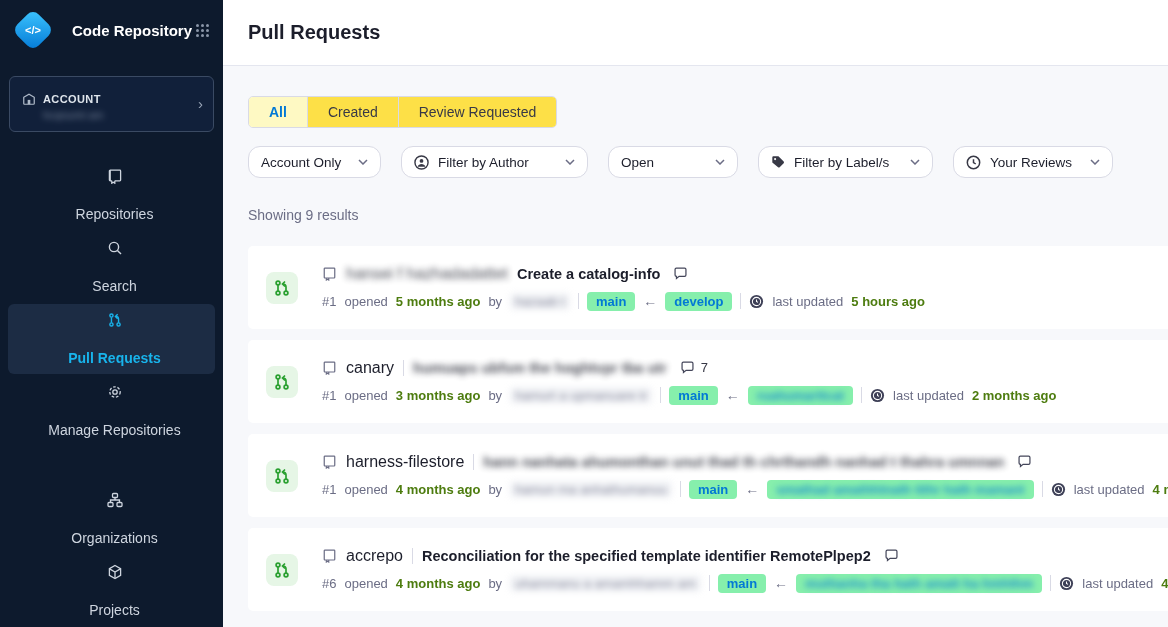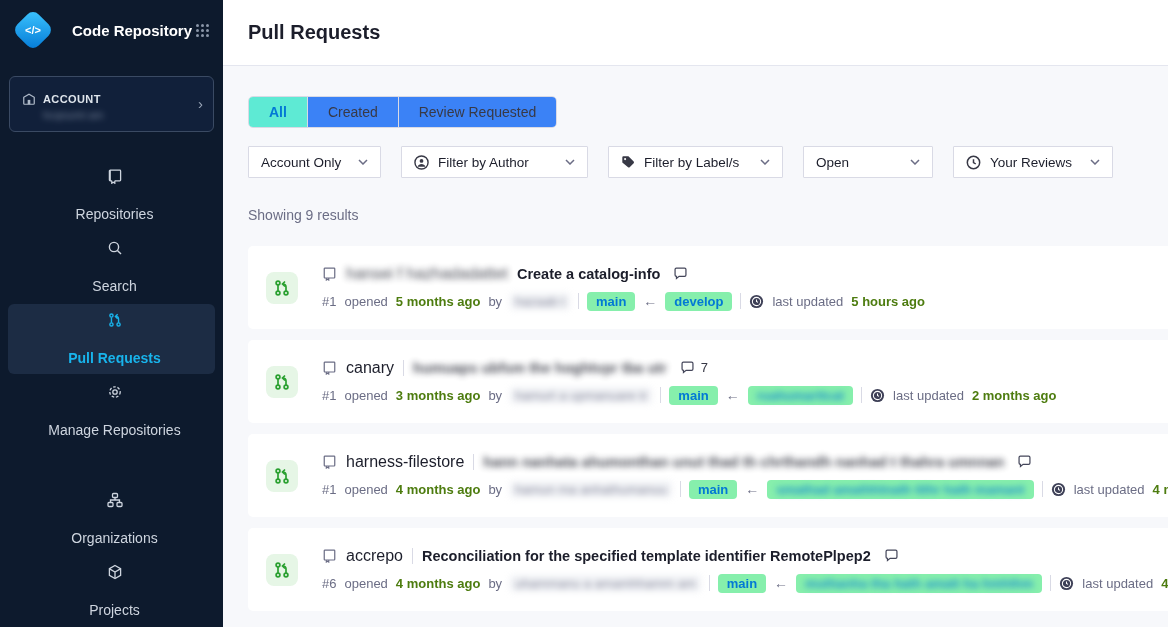--- a/index.html
+++ b/index.html
@@ -32,26 +32,26 @@
   .side-divider { height:1px; background:#27364e; margin:24px 14px 0 14px; }
 
   
   .main { flex:1; display:flex; flex-direction:column; background:#f7f8fb; }
   .page-header { background:#fff; border-bottom:1px solid #e4e6ef; padding:21px 25px; }
   .page-title { font-size:20px; font-weight:bold; color:#1c1e2b; }
 
   .content { padding:30px 0 0 25px; }
 
   .tab-group { display:inline-flex; border:1px solid #d9dae5; border-radius:5px; overflow:hidden; background:#fff; }
-  .tab { padding:7px 20px; font-size:14px; color:#383946; cursor:pointer; border-left:1px solid #d9dae5; background:#3b82f6; white-space:nowrap; }
+  .tab { padding:7px 20px; font-size:14px; color:#383946; cursor:pointer; border-left:1px solid #d9dae5; background:#fde047; white-space:nowrap; }
   .tab:first-child { border-left:none; }
-  .tab.active { background:#5eead4; color:#0278d5; font-weight:bold; }
+  .tab.active { background:#fef9c3; color:#0278d5; font-weight:bold; }
 
   .filter-row { display:flex; gap:20px; margin-top:18px; }
-  .filter-btn { display:flex; align-items:center; background:#fff; border:1px solid #d9dae5; border-radius:1px; height:32px; padding:0 12px; font-size:13.5px; color:#1c1e2b; font-weight:500; cursor:pointer; gap:9px; }
+  .filter-btn { display:flex; align-items:center; background:#fff; border:1px solid #d9dae5; border-radius:12px; height:32px; padding:0 12px; font-size:13.5px; color:#1c1e2b; font-weight:500; cursor:pointer; gap:9px; }
   .filter-btn .flabel { white-space:nowrap; }
   .filter-btn .chev { margin-left:auto; display:flex; }
   .w-133{width:133px} .w-172{width:187px} .w-130{width:130px} .w-175{width:175px} .w-160{width:160px}
 
   .results-summary { margin-top:29px; font-size:14px; color:#6b6d85; }
 
   .pr-list { margin-top:23px; }
   .pr-card { background:#fff; border-radius:5px 0 0 5px; margin-bottom:11px; padding:14px 16px; display:flex; align-items:center; gap:24px; min-height:83px; cursor:pointer; }
   .pr-state { width:32px; height:32px; border-radius:8px; background:#e6f6e6; display:flex; align-items:center; justify-content:center; flex:none; margin-left:2px; }
   .pr-body { flex:1; min-width:0; }
@@ -207,34 +207,34 @@
             <circle cx="8" cy="6.3" r="2" fill="#383946"></circle>
             <path d="M3.8 12.6c.7-2 2.3-3 4.2-3s3.5 1 4.2 3" fill="#383946"></path>
           </svg>
         <span class="flabel">Filter by Author</span>
         <span class="chev">
             <svg width="10" height="6" viewBox="0 0 10 6">
               <path d="M1 1l4 4 4-4" fill="none" stroke="#6b6d85" stroke-width="1.5"></path>
             </svg>
           </span>
       </button>
+      <button class="filter-btn w-130">
+        <span class="flabel">Open</span>
+        <span class="chev">
+            <svg width="10" height="6" viewBox="0 0 10 6">
+              <path d="M1 1l4 4 4-4" fill="none" stroke="#6b6d85" stroke-width="1.5"></path>
+            </svg>
+          </span>
+      </button>
       <button class="filter-btn w-175">
         <svg width="14" height="14" viewBox="0 0 16 16">
             <path d="M1.5 8.5V2.8c0-.7.6-1.3 1.3-1.3h5.7l6 6c.5.5.5 1.3 0 1.8l-4.6 4.6c-.5.5-1.3.5-1.8 0z" fill="#383946"></path>
             <circle cx="4.7" cy="4.7" r="1.2" fill="#fff"></circle>
           </svg>
         <span class="flabel">Filter by Label/s</span>
-        <span class="chev">
-            <svg width="10" height="6" viewBox="0 0 10 6">
-              <path d="M1 1l4 4 4-4" fill="none" stroke="#6b6d85" stroke-width="1.5"></path>
-            </svg>
-          </span>
-      </button>
-      <button class="filter-btn w-130">
-        <span class="flabel">Open</span>
         <span class="chev">
             <svg width="10" height="6" viewBox="0 0 10 6">
               <path d="M1 1l4 4 4-4" fill="none" stroke="#6b6d85" stroke-width="1.5"></path>
             </svg>
           </span>
       </button>
       <button class="filter-btn w-160">
         <svg width="15" height="15" viewBox="0 0 16 16">
             <circle cx="8" cy="8" r="6.6" fill="none" stroke="#383946" stroke-width="1.6"></circle>
             <path d="M8 4.5V8l2.4 1.6" fill="none" stroke="#383946" stroke-width="1.6"></path>

